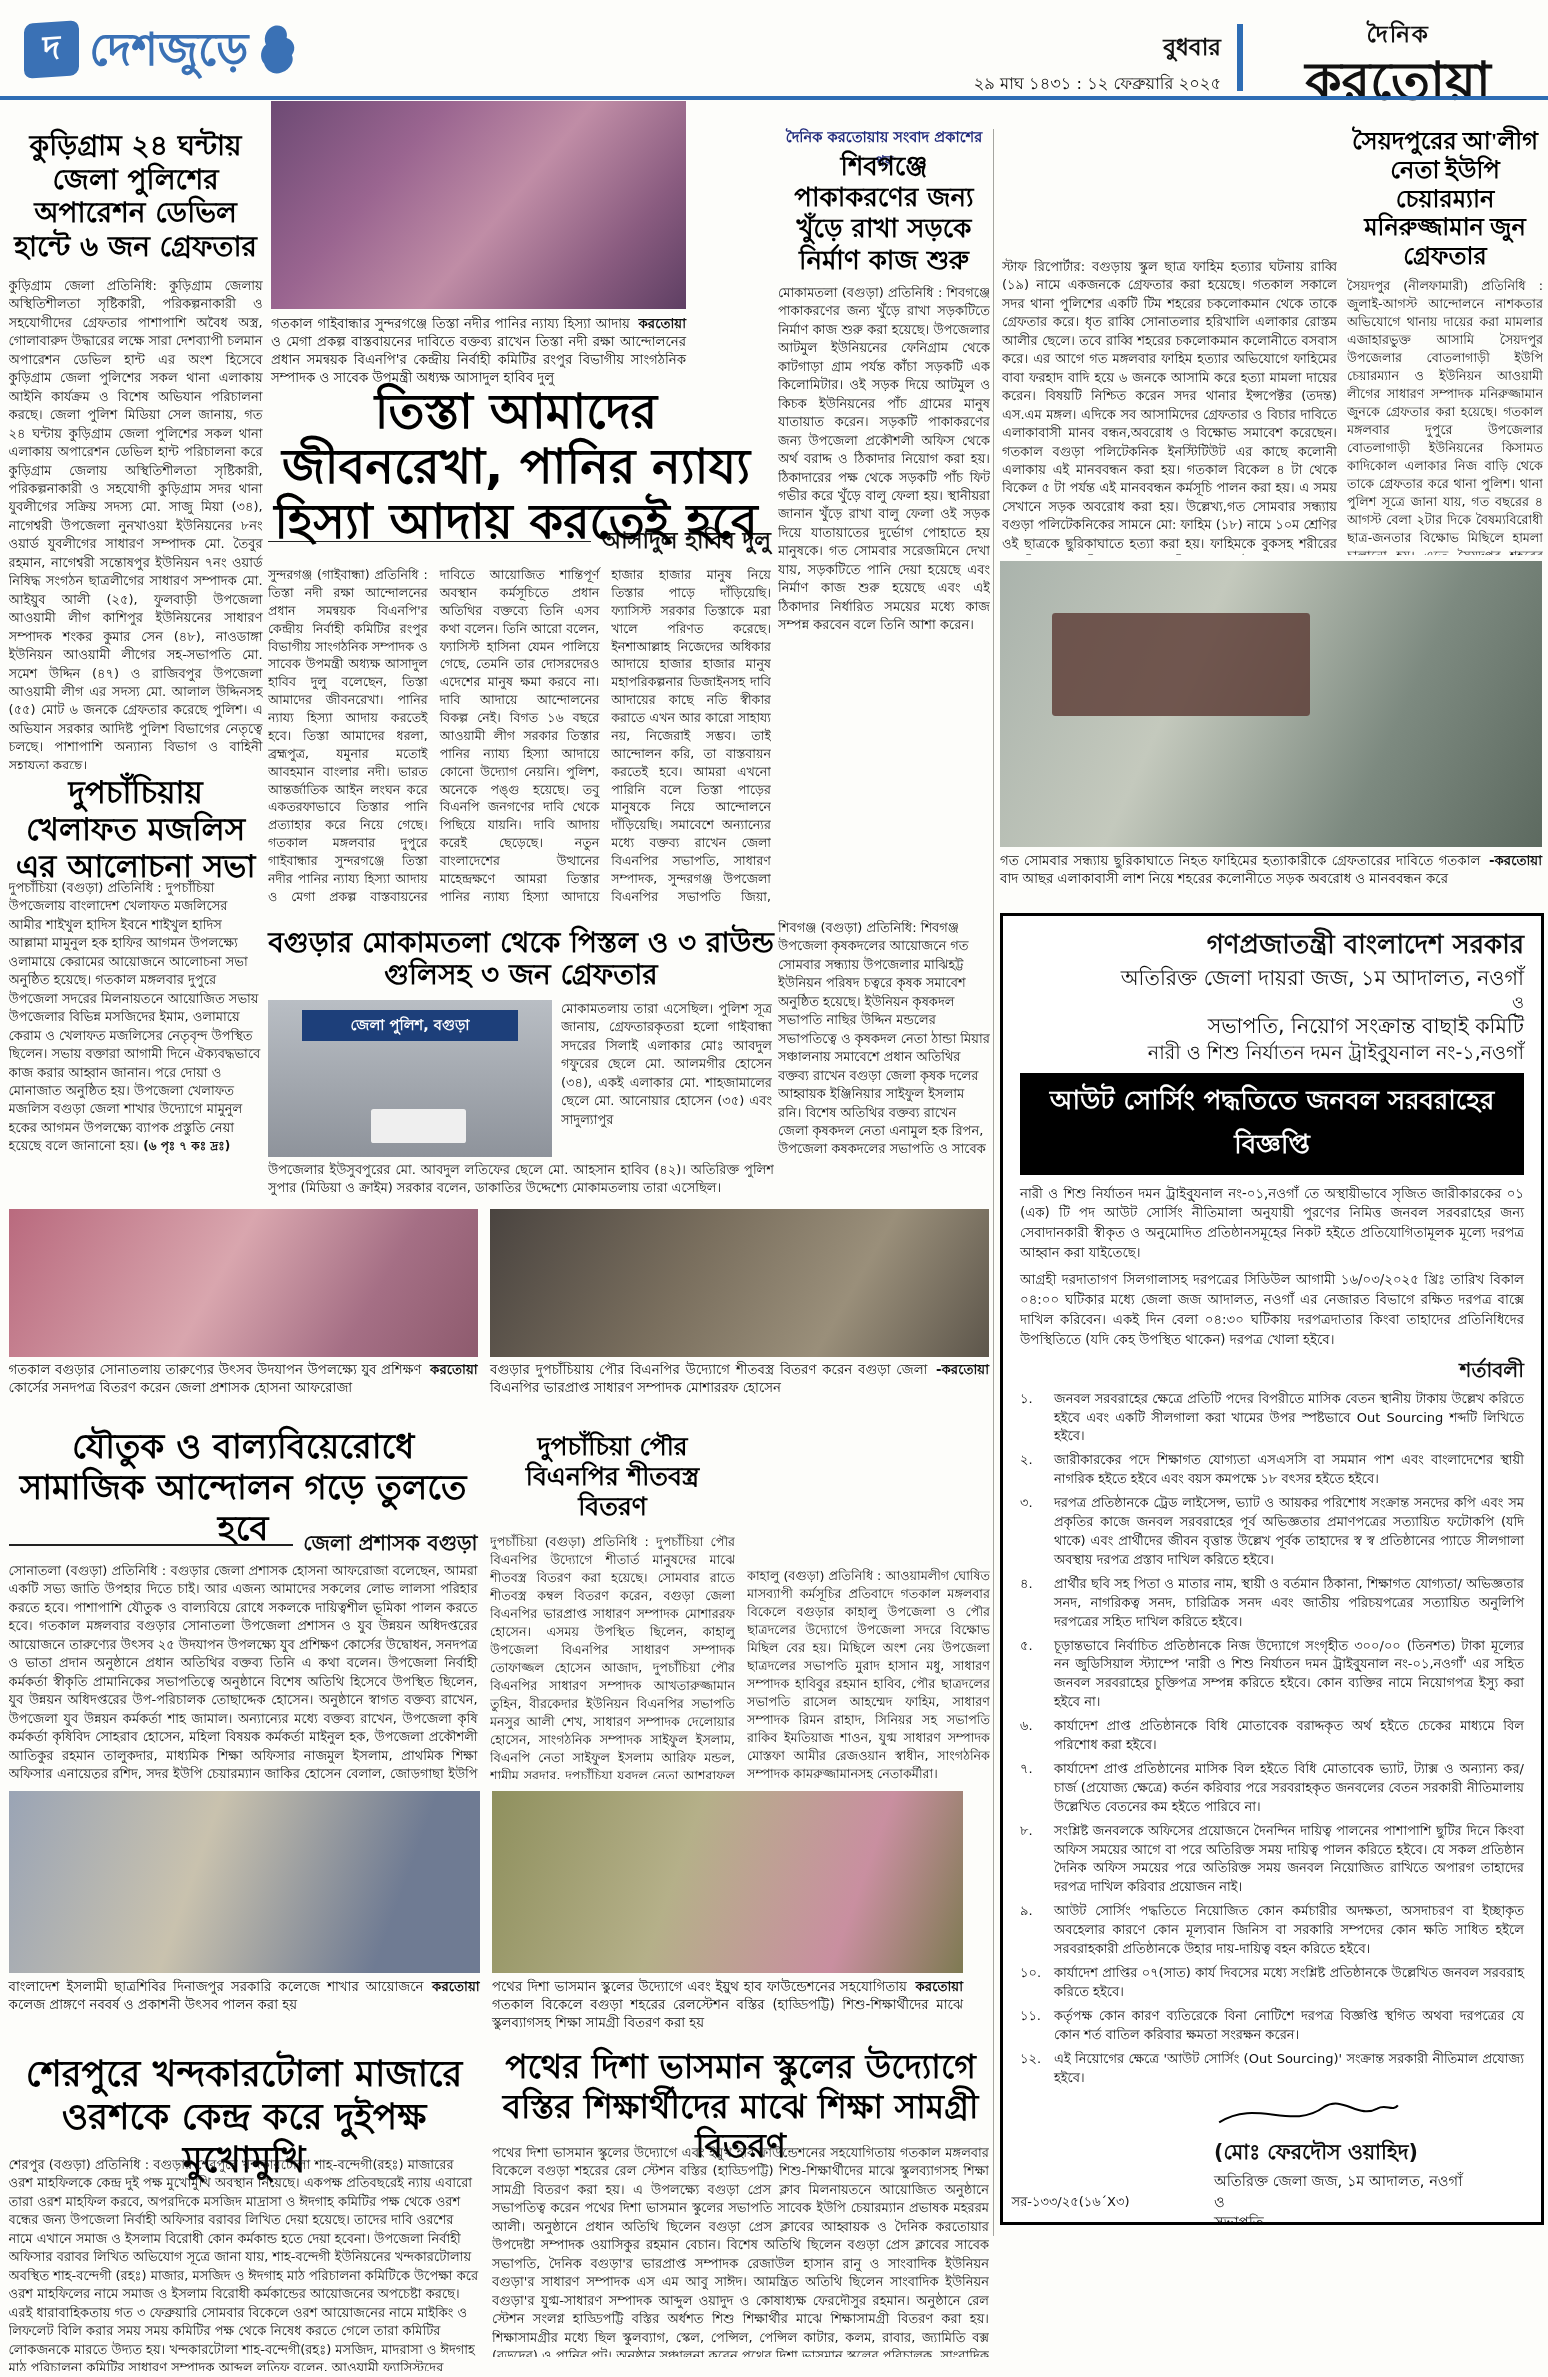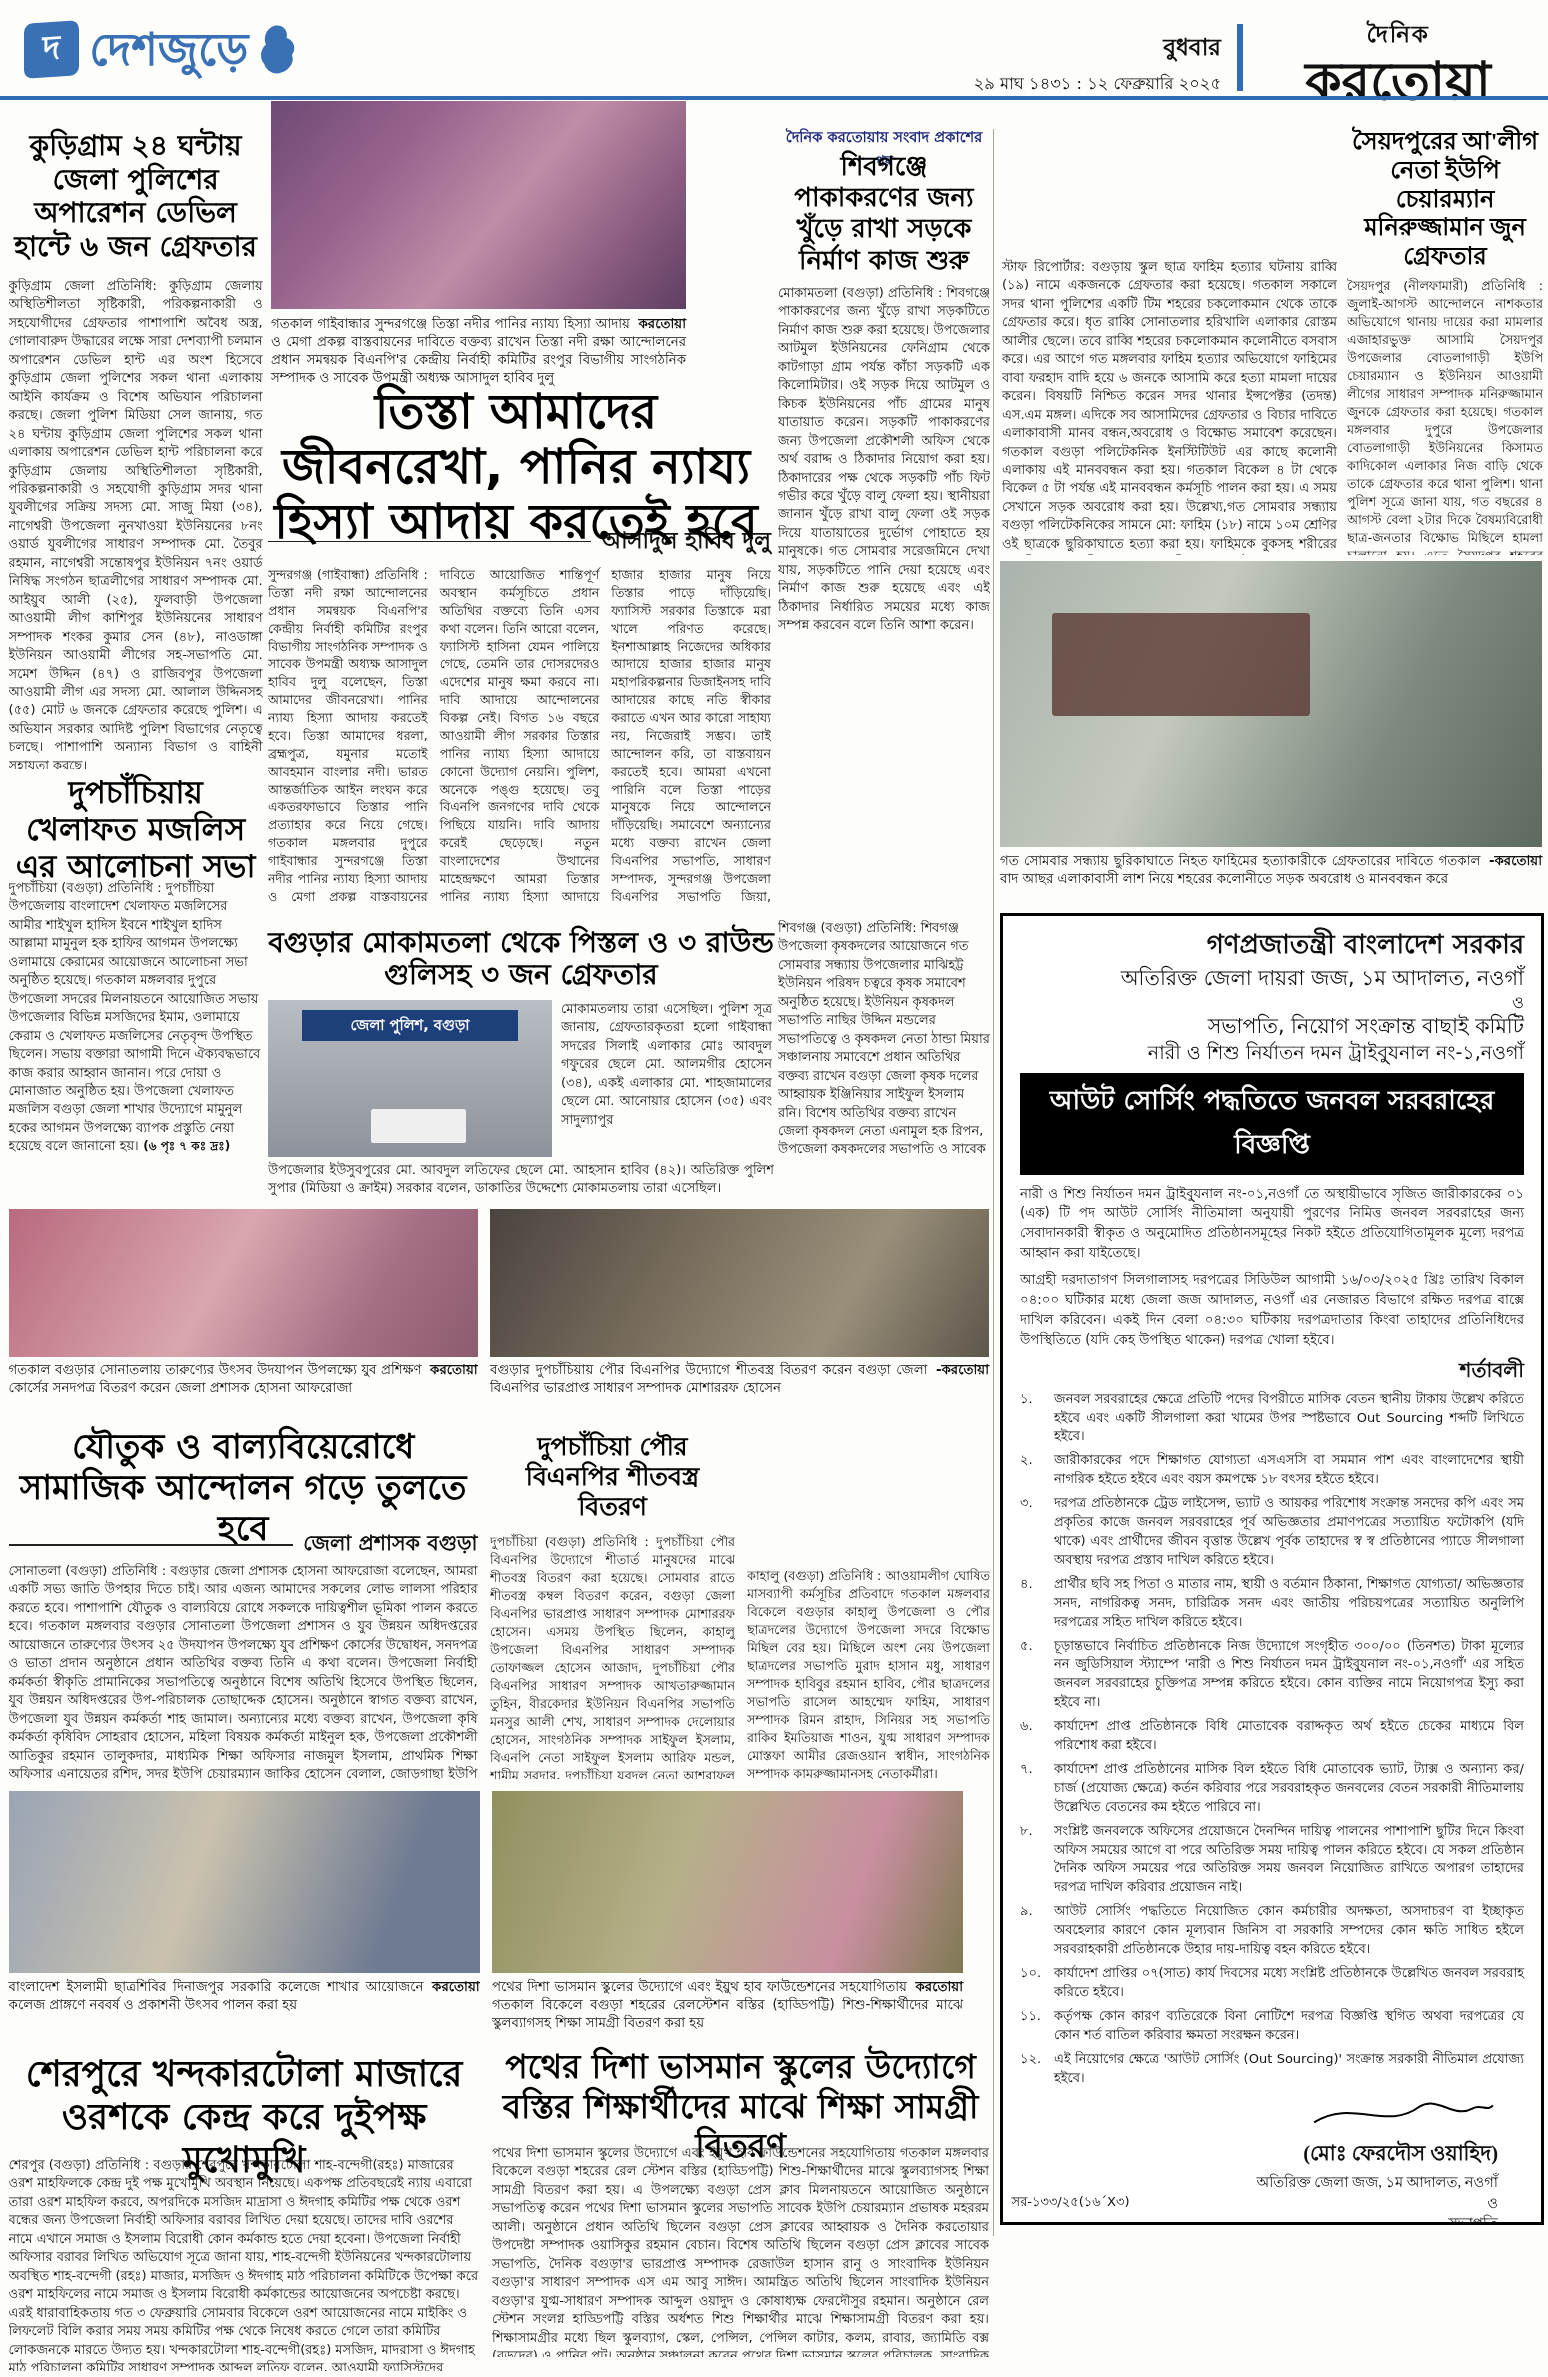--- a/index.html
+++ b/index.html
@@ -17,21 +17,21 @@
   .byline{font-weight:bold;font-size:20.6px;white-space:nowrap;}
   .cont{font-weight:bold;white-space:nowrap;}
   .notice{border:3.4px solid #000;background:#fff;}
   .notice-center{text-align:right;font-weight:bold;line-height:1.3;}
   .banner{background:#000;color:#fff;font-weight:bold;text-align:center;
           font-size:26px;padding:6.9px 3.4px;margin:8.6px 0;}
   .terms{margin:3.4px 0 0 0;padding:0;list-style:none;}
   .terms li{display:flex;margin-bottom:5.2px;}
   .terms .tnum{width:34px;flex:0 0 34px;}
   .terms .ttext{flex:1;text-align:justify;}
-  .sig{width:284px;margin-left:auto;margin-right:26px;text-align:right;font-family:Liberation Serif, serif;}
+  .sig{width:284px;margin-left:auto;margin-right:26px;text-align:left;}
   .sig .name{font-weight:bold;font-size:20.6px;margin-top:1.7px;}
   .sig .line{font-size:14.6px;line-height:1.4;}
   .vdivider{width:0.9px;background:#a5a5a0;}
 </style>
 </head>
 <body>
 
 <div id="page">
 
   <div class="abs" style="left:24px;top:22.4px;display:flex;align-items:center;gap:10.3px;">

